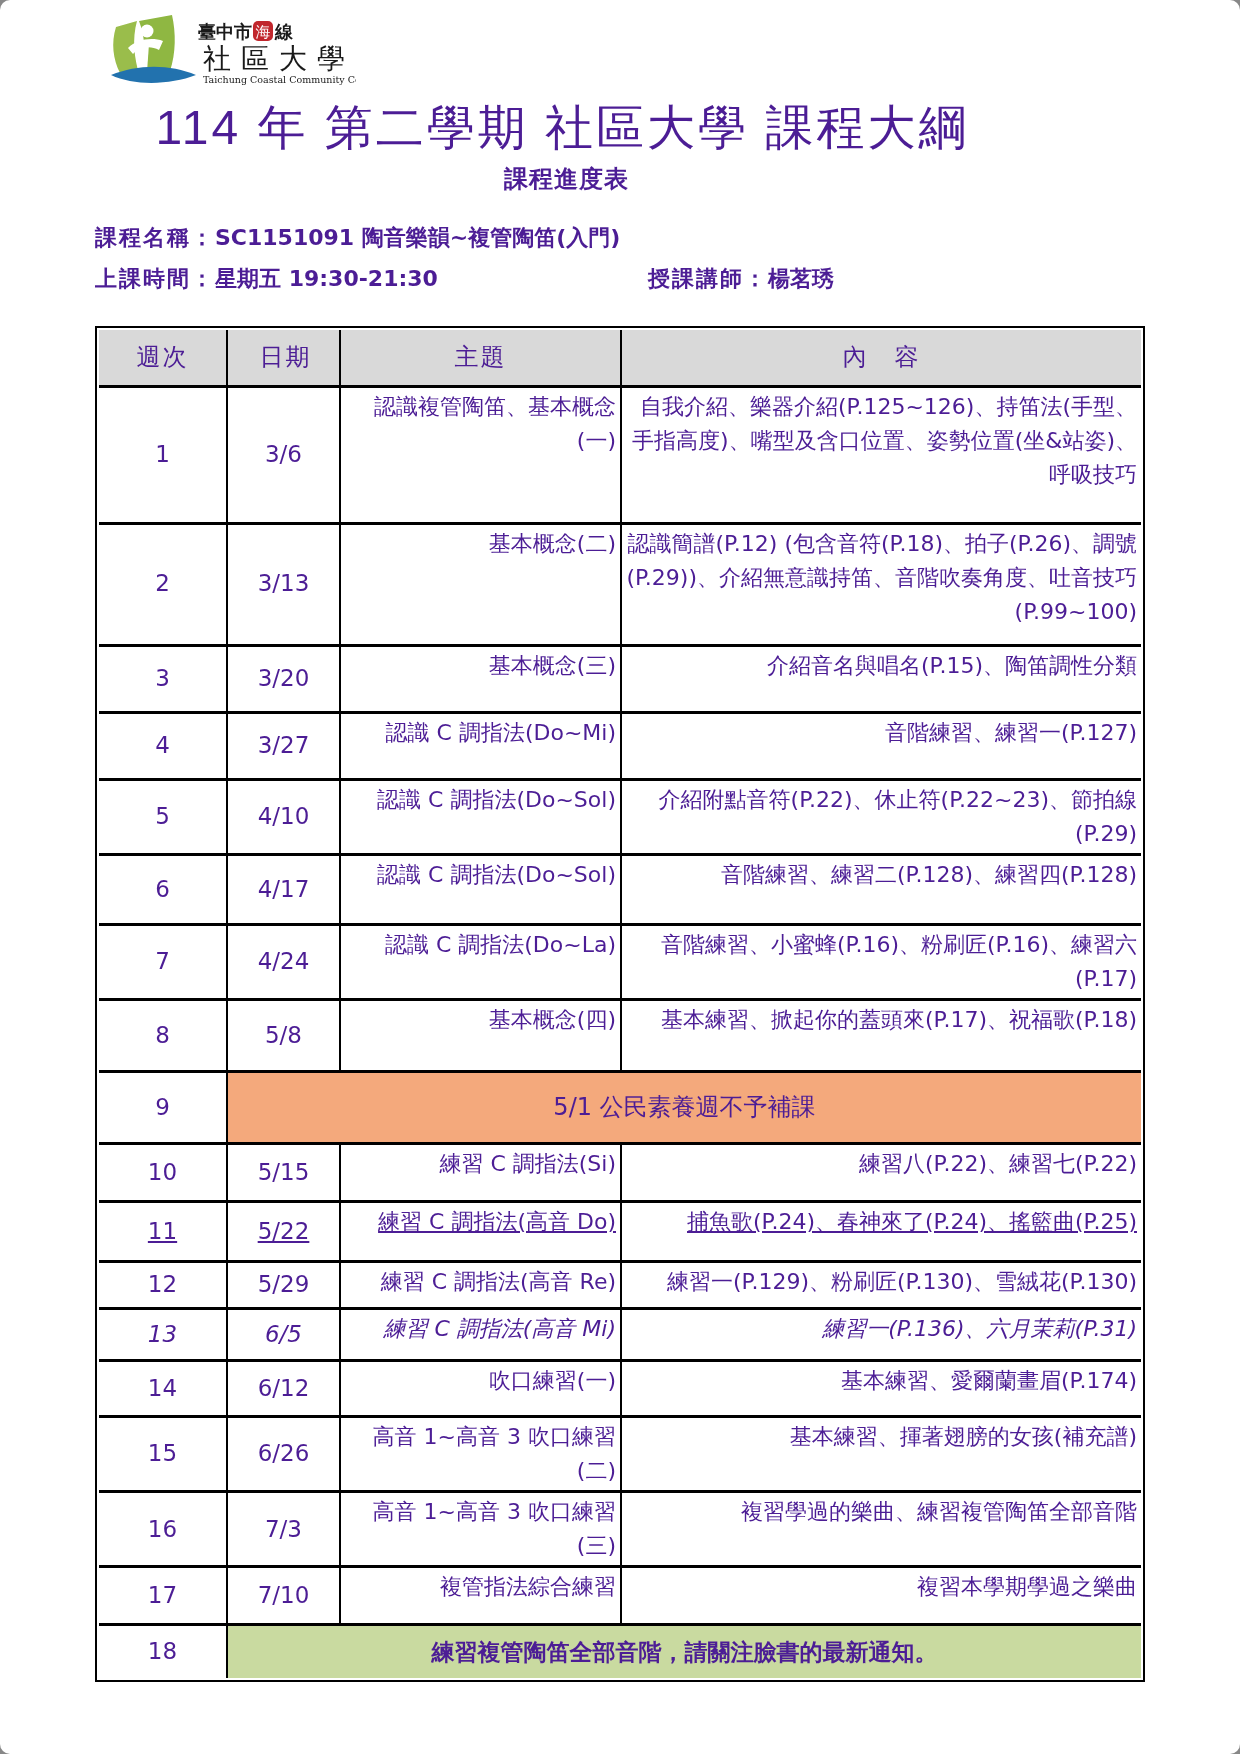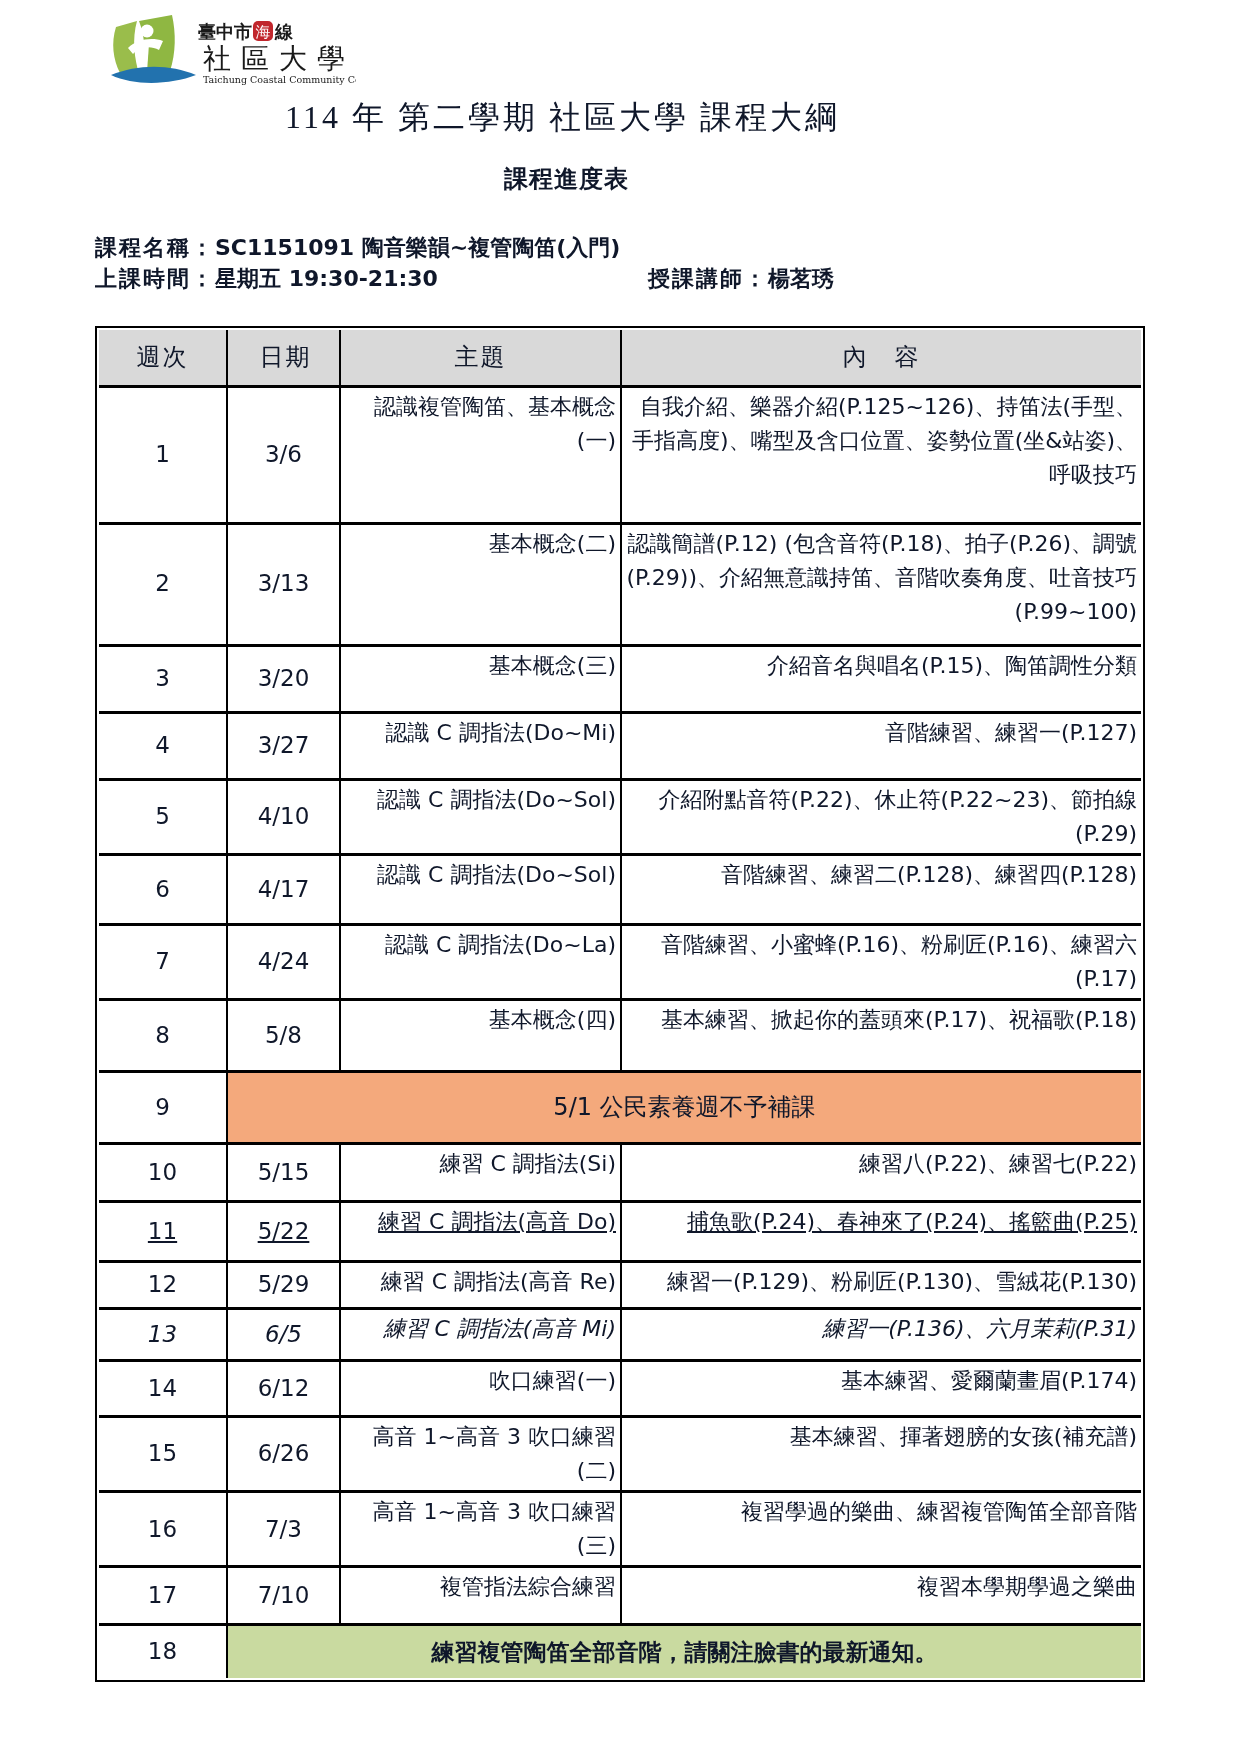--- a/index.html
+++ b/index.html
@@ -2,39 +2,40 @@
 <html><head>
 <meta charset="utf-8">
 <style>
   html,body{margin:0;padding:0;background:#888;}
   .page{
     position:relative;
     width:1240px;height:1754px;
     background:#ffffff;
     margin:0 auto;
     font-family:"DejaVu Sans","Liberation Sans",sans-serif;
-    color:#0f172a;
+    color:#4c1d95;
     overflow:hidden;
+    border-radius:10px;
   }
   
   .logo{position:absolute;left:106px;top:12px;width:250px;height:84px;}
   
   .doc-title{
     position:absolute;left:95px;top:96px;width:935px;
     text-align:center;
-    font-family:Liberation Serif, serif;
-    font-size:32px;font-weight:400;letter-spacing:3px;
+    font-family:Liberation Sans, sans-serif;
+    font-size:48px;font-weight:400;letter-spacing:3px;
     white-space:nowrap;
   }
   .doc-subtitle{
     position:absolute;left:99px;top:163px;width:935px;
     text-align:center;font-size:24px;font-weight:700;letter-spacing:1px;
   }
   .info-line{position:absolute;left:95px;font-size:22px;font-weight:700;white-space:nowrap;}
-  .info-course{top:233px;}
+  .info-course{top:223px;}
   .info-time{top:264px;}
   .info-instructor{position:absolute;left:648px;top:264px;font-size:22px;font-weight:700;white-space:nowrap;}
   .info-label{letter-spacing:2px;}
   
   .table-wrap{
     position:absolute;left:95px;top:326px;width:1050px;
     border:2px solid #000;padding:2px;box-sizing:border-box;
     background:#fff;
   }
   table.sched{border-collapse:collapse;table-layout:fixed;width:100%;}

